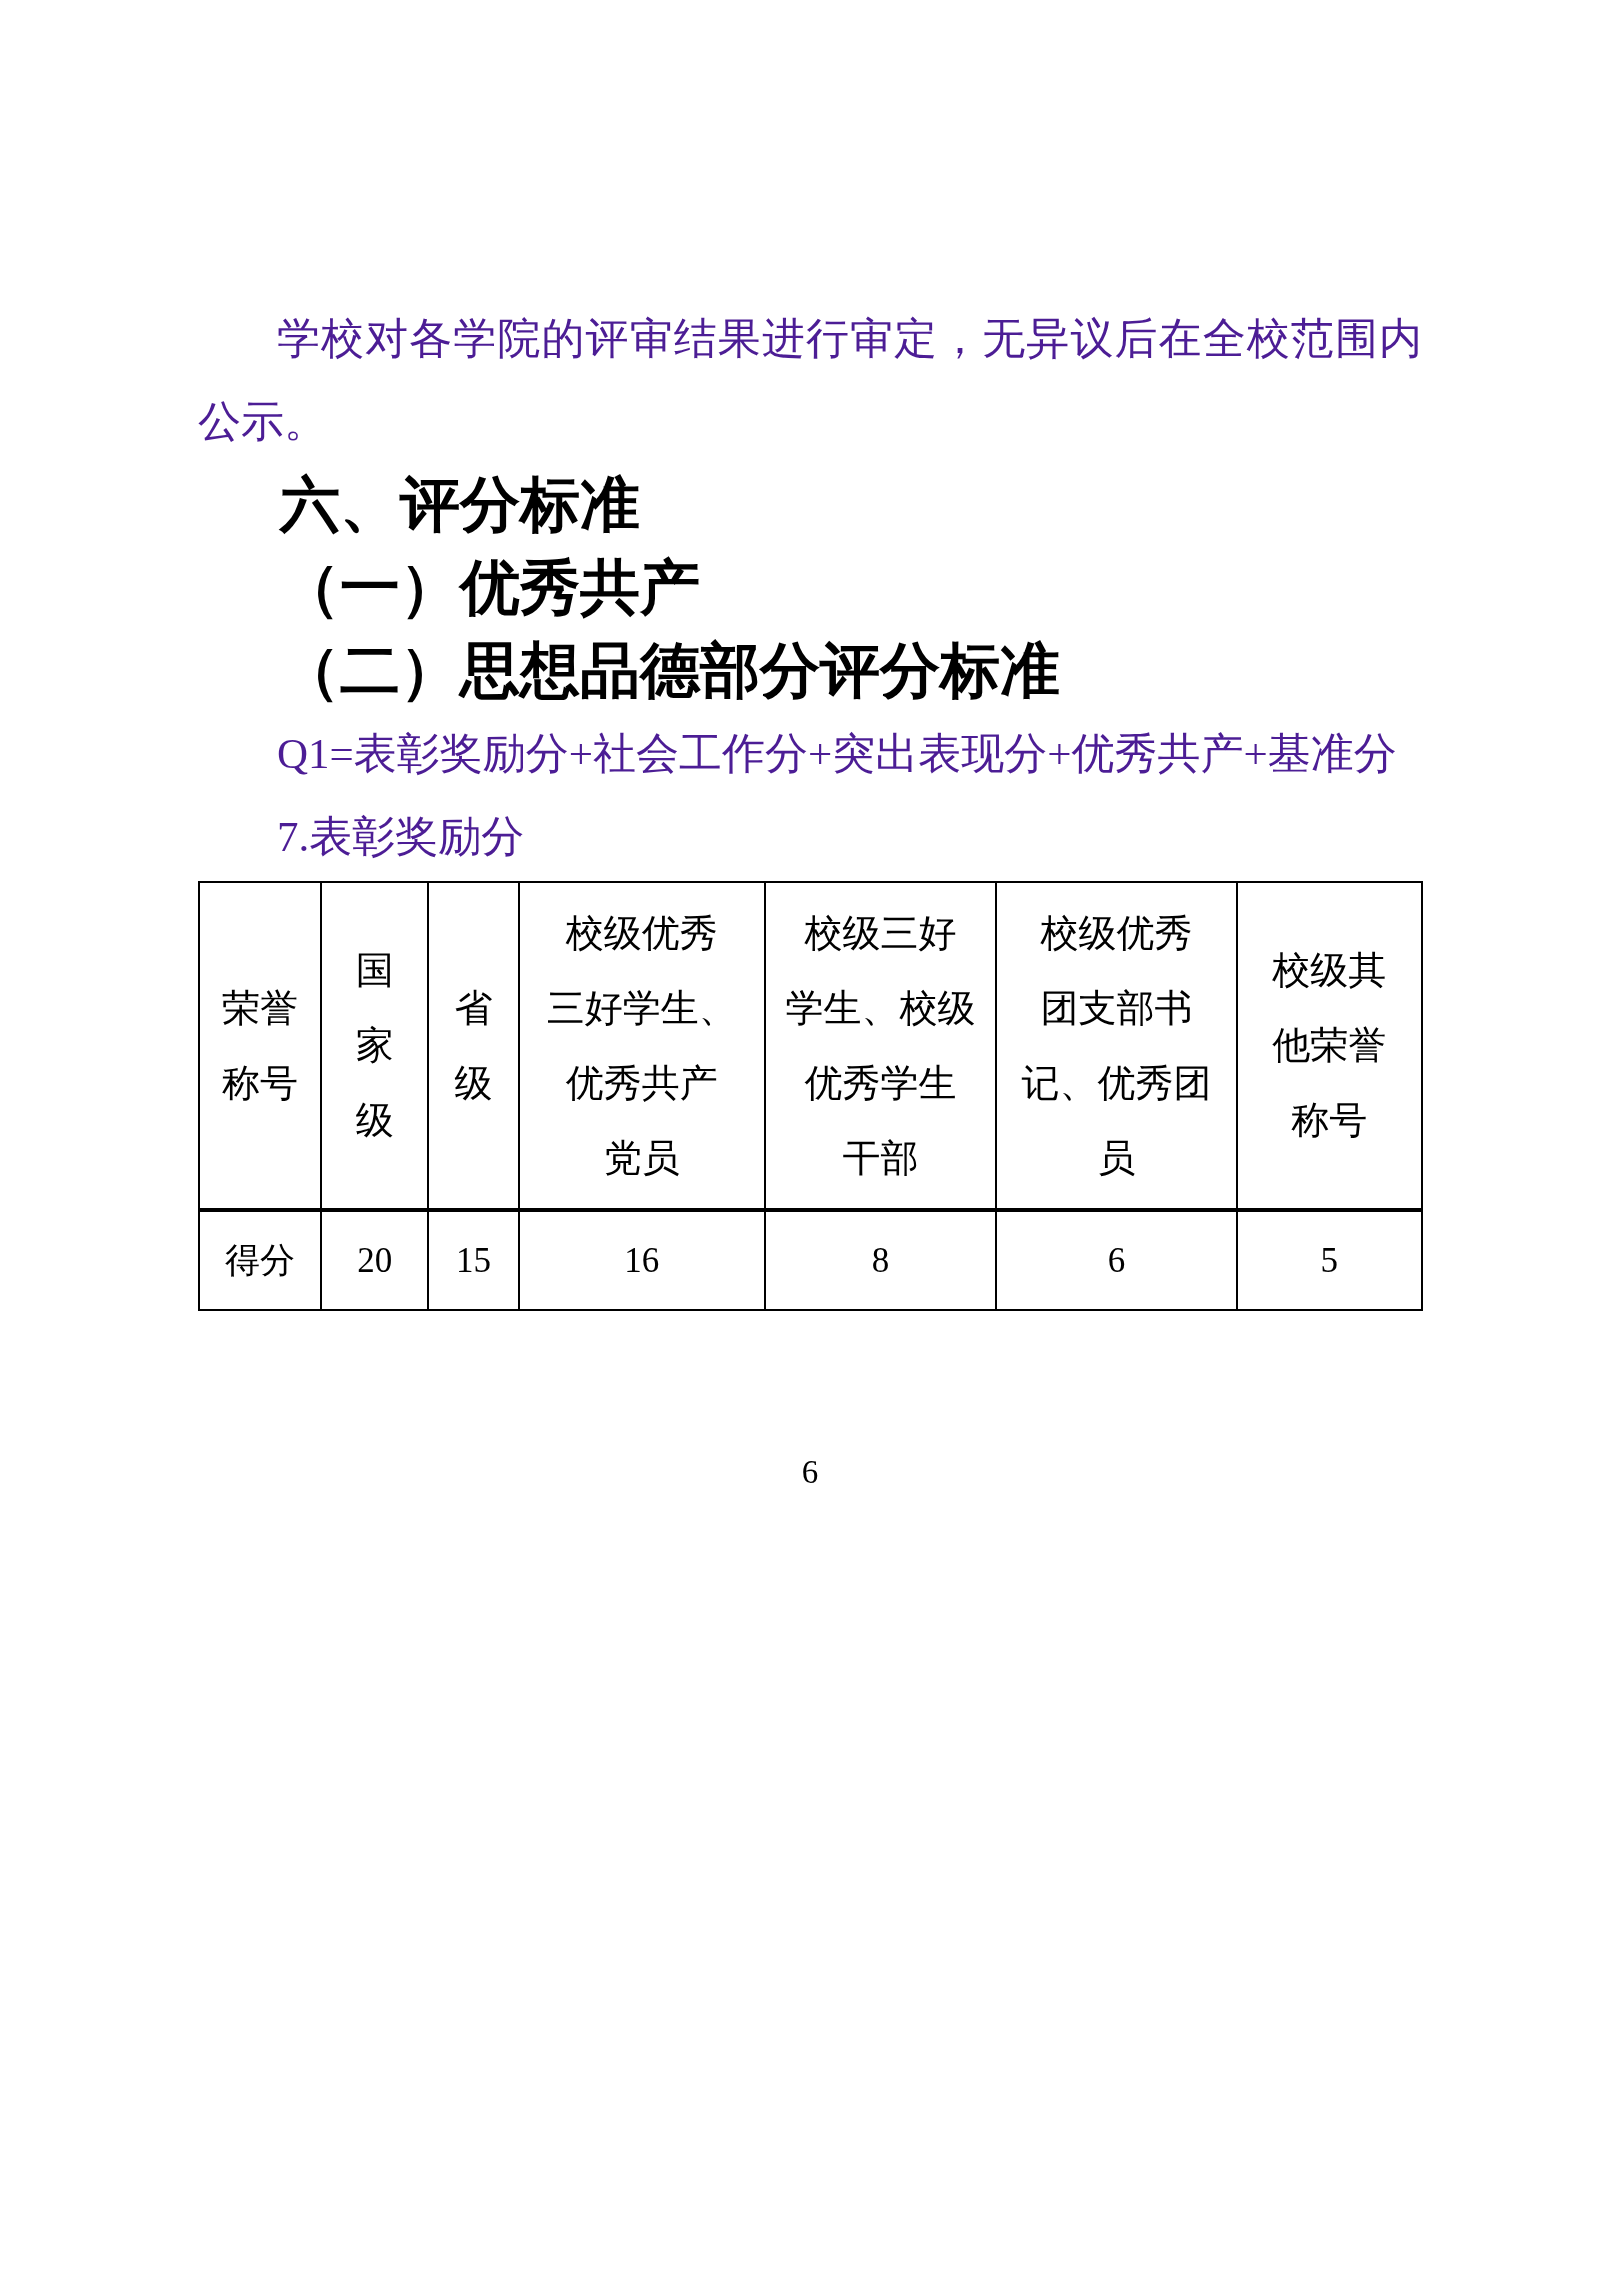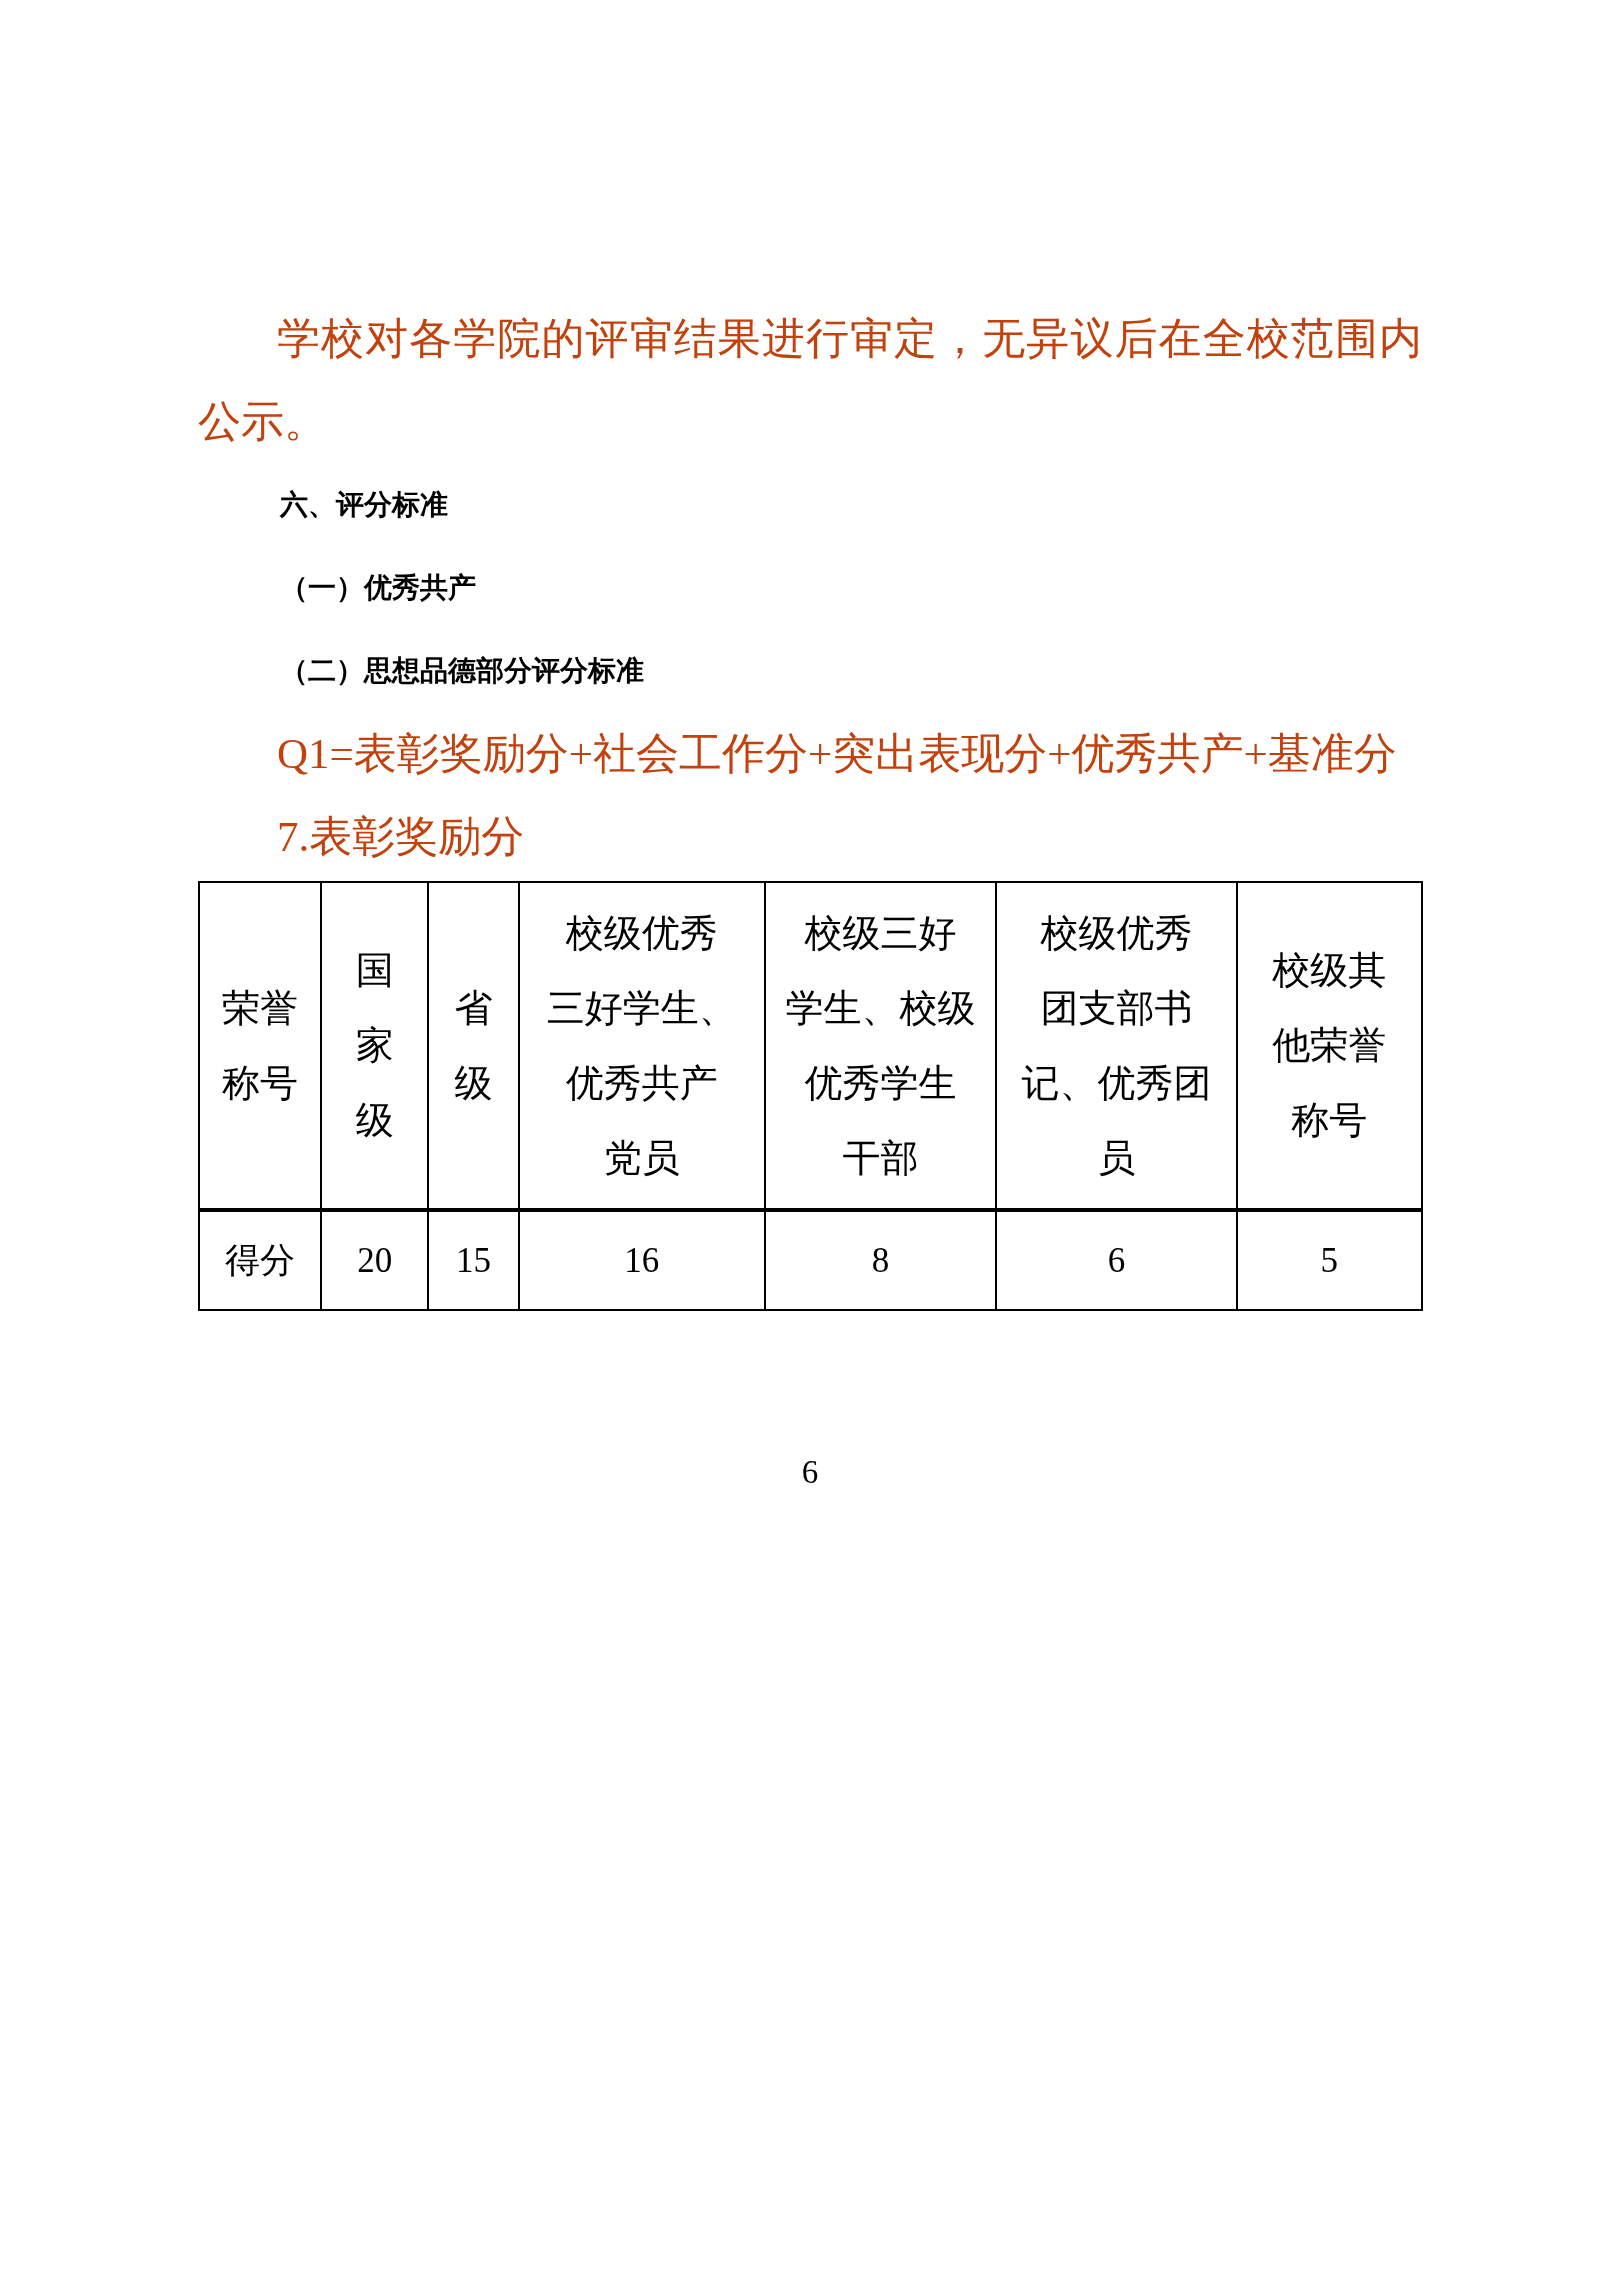--- a/index.html
+++ b/index.html
@@ -18,27 +18,27 @@
     overflow: hidden;
   }
   .body-text {
     font-family: "Liberation Serif", "DejaVu Serif", serif;
     font-size: 43px;
     line-height: 83px;
     text-align: justify;
     text-justify: inter-character;
     margin: 0;
     font-weight: normal;
-    color: #c2410c;
+    color: #4c1d95;
   }
   .indent { text-indent: 79px; }
   .heading {
     font-family: "Liberation Sans", "DejaVu Sans", sans-serif;
     font-weight: bold;
-    font-size: 28px;
+    font-size: 60px;
     line-height: 83px;
     margin: 0;
     text-indent: 82px;
     color: #000000;
   }
   table.score-table {
     table-layout: fixed;
     border-collapse: collapse;
     width: 1225px;
     margin-top: 3.2px;

